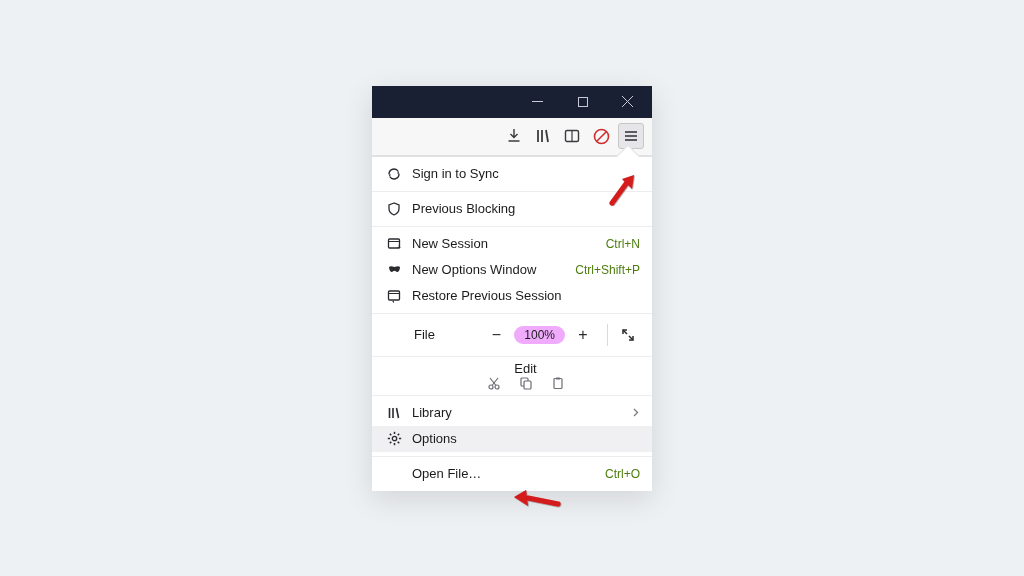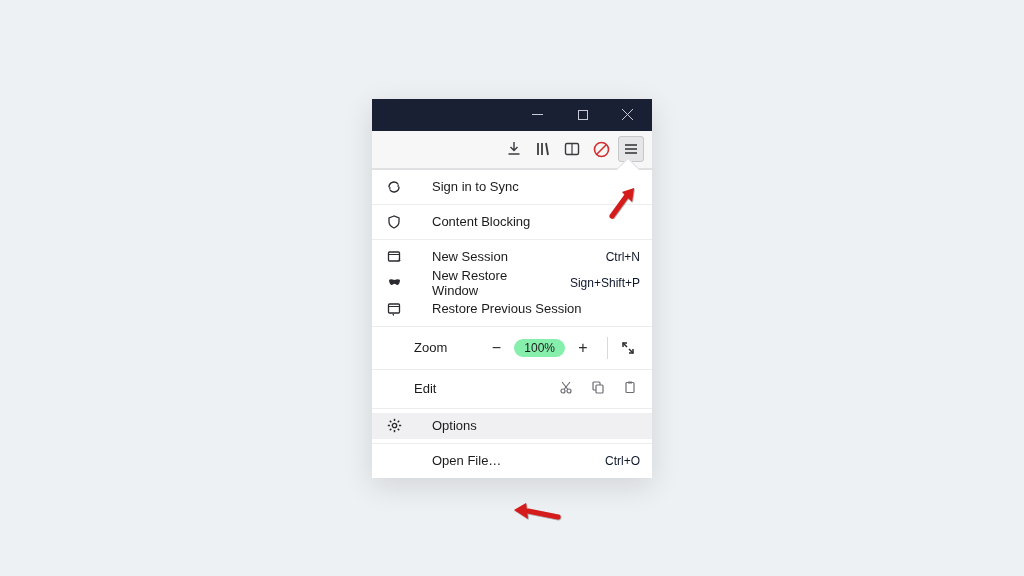--- a/index.html
+++ b/index.html
@@ -88,41 +88,41 @@
     }
     .menu-section {
       border-bottom: 1px solid #ededef;
       padding: 4px 0;
     }
     .menu-item {
       display: flex;
       align-items: center;
       height: 26px;
       padding: 0 12px 0 14px;
-      gap: 30px;
+      gap: 10px;
       position: relative;
     }
     .menu-item.hovered {
       background: #f0f0f2;
     }
     .mi-icon {
       width: 16px;
       height: 16px;
       display: flex;
       align-items: center;
       justify-content: center;
       color: #2b2b30;
       flex-shrink: 0;
     }
     .mi-label {
       flex: 1;
       color: #1b1b1b;
     }
     .mi-shortcut {
-      color: #0f172a;
+      color: #4d7c0f;
       font-size: 12px;
     }
     .zoom-row {
       display: flex;
       align-items: center;
       height: 34px;
       padding: 0 12px 0 42px;
     }
     .zoom-label { flex: 1; }
     .zoom-controls {
@@ -133,36 +133,37 @@
     .zoom-btn {
       width: 24px;
       height: 24px;
       display: flex;
       align-items: center;
       justify-content: center;
       font-size: 16px;
       color: #2b2b30;
     }
     .zoom-pct {
-      background: #86efac;
+      background: #f0abfc;
       border-radius: 11px;
       padding: 2px 10px;
       font-size: 12px;
     }
     .zoom-divider {
       width: 1px;
       height: 22px;
       background: #d9d9dc;
       margin: 0 2px 0 6px;
     }
     .edit-row {
       display: flex;
       align-items: center;
       height: 30px;
       padding: 0 15px 0 42px;
+      flex-direction: column;
     }
     .edit-label { flex: 1; }
     .edit-icons { display: flex; gap: 18px; color: #6d6d74; }
     .arrow1 {
       position: absolute;
       top: 85px;
       right: 8px;
       pointer-events: none;
       z-index: 5;
     }
@@ -249,21 +250,21 @@
       </div>
     </div>
 
     <div class="menu-section">
       <div class="menu-item">
         <span class="mi-icon">
           <svg width="14" height="14" viewBox="0 0 14 14">
               <path d="M7 1L2 3v3.5c0 3.2 2.2 5.4 5 6.5 2.8-1.1 5-3.3 5-6.5V3L7 1z" fill="none" stroke="currentColor" stroke-width="1.3"></path>
             </svg>
         </span>
-        <span class="mi-label">Content Blocking</span>
+        <span class="mi-label">Previous Blocking</span>
       </div>
     </div>
 
     <div class="menu-section">
       <div class="menu-item">
         <span class="mi-icon">
           <svg width="14" height="14" viewBox="0 0 14 14">
               <rect x="1.5" y="2" width="11" height="9" rx="1" fill="none" stroke="currentColor" stroke-width="1.3"></rect>
               <line x1="1.5" y1="4.5" x2="12.5" y2="4.5" stroke="currentColor" stroke-width="1"></line>
               <text x="10" y="13" font-size="7" fill="currentColor">+</text>
@@ -271,38 +272,38 @@
         </span>
         <span class="mi-label">New Session</span>
         <span class="mi-shortcut">Ctrl+N</span>
       </div>
       <div class="menu-item">
         <span class="mi-icon">
           <svg width="15" height="15" viewBox="0 0 15 15">
               <path d="M2 5c1-1 3-1 5.5 0C10 4 12 4 13 5c0 3-1.5 5-2.8 5s-1.7-1.2-2.7-1.2S5.8 10 4.8 10 2 8 2 5z" fill="currentColor"></path>
             </svg>
         </span>
-        <span class="mi-label">New Restore Window</span>
-        <span class="mi-shortcut">Sign+Shift+P</span>
+        <span class="mi-label">New Options Window</span>
+        <span class="mi-shortcut">Ctrl+Shift+P</span>
       </div>
       <div class="menu-item">
         <span class="mi-icon">
           <svg width="14" height="14" viewBox="0 0 14 14">
               <rect x="1.5" y="2" width="11" height="9" rx="1" fill="none" stroke="currentColor" stroke-width="1.3"></rect>
               <line x1="1.5" y1="4.5" x2="12.5" y2="4.5" stroke="currentColor" stroke-width="1"></line>
               <path d="M7 12v2l-2-1.5" fill="currentColor"></path>
             </svg>
         </span>
         <span class="mi-label">Restore Previous Session</span>
       </div>
     </div>
 
     <div class="menu-section">
       <div class="zoom-row">
-        <span class="zoom-label">Zoom</span>
+        <span class="zoom-label">File</span>
         <div class="zoom-controls">
           <div class="zoom-btn">−</div>
           <div class="zoom-pct">100%</div>
           <div class="zoom-btn">+</div>
           <div class="zoom-divider"></div>
           <div class="zoom-btn">
             <svg width="14" height="14" viewBox="0 0 14 14">
                 <path d="M2 6V2h4M12 8v4H8" fill="none" stroke="currentColor" stroke-width="1.5"></path>
                 <path d="M2 2l4 4M12 12L8 8" stroke="currentColor" stroke-width="1.5"></path>
               </svg>
@@ -333,20 +334,35 @@
             <svg width="14" height="14" viewBox="0 0 14 14">
                 <rect x="3" y="2.5" width="8" height="10" rx="1" fill="none" stroke="currentColor" stroke-width="1.2"></rect>
                 <rect x="5" y="1.5" width="4" height="2" rx="0.5" fill="currentColor"></rect>
               </svg>
           </span>
         </div>
       </div>
     </div>
 
     <div class="menu-section">
+      <div class="menu-item">
+        <span class="mi-icon">
+          <svg width="14" height="14" viewBox="0 0 14 14">
+              <line x1="2.5" y1="2" x2="2.5" y2="12" stroke="currentColor" stroke-width="1.6"></line>
+              <line x1="6" y1="2" x2="6" y2="12" stroke="currentColor" stroke-width="1.6"></line>
+              <line x1="9.5" y1="2" x2="11.5" y2="12" stroke="currentColor" stroke-width="1.6"></line>
+            </svg>
+        </span>
+        <span class="mi-label">Library</span>
+        <span class="mi-shortcut">
+          <svg width="9" height="9" viewBox="0 0 9 9">
+              <path d="M3 1l3.5 3.5L3 8" fill="none" stroke="#7a7a80" stroke-width="1.3"></path>
+            </svg>
+        </span>
+      </div>
       <div class="menu-item hovered">
         <span class="mi-icon">
           <svg width="15" height="15" viewBox="0 0 15 15">
               <circle cx="7.5" cy="7.5" r="2.2" fill="none" stroke="currentColor" stroke-width="1.3"></circle>
               <g stroke="currentColor" stroke-width="1.5">
                 <line x1="7.5" y1="0.8" x2="7.5" y2="3"></line>
                 <line x1="7.5" y1="12" x2="7.5" y2="14.2"></line>
                 <line x1="0.8" y1="7.5" x2="3" y2="7.5"></line>
                 <line x1="12" y1="7.5" x2="14.2" y2="7.5"></line>
                 <line x1="2.8" y1="2.8" x2="4.3" y2="4.3"></line>

